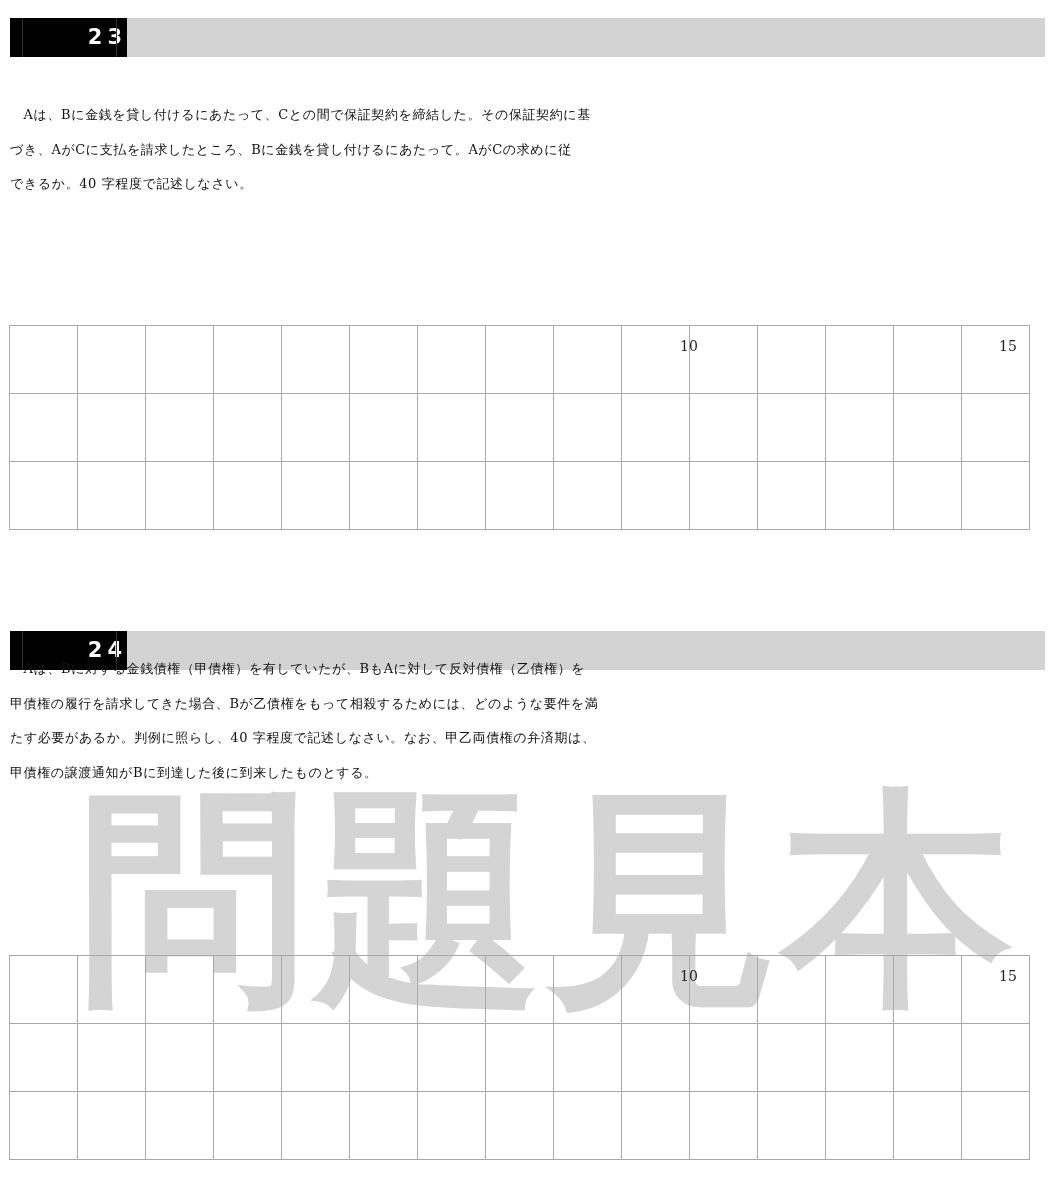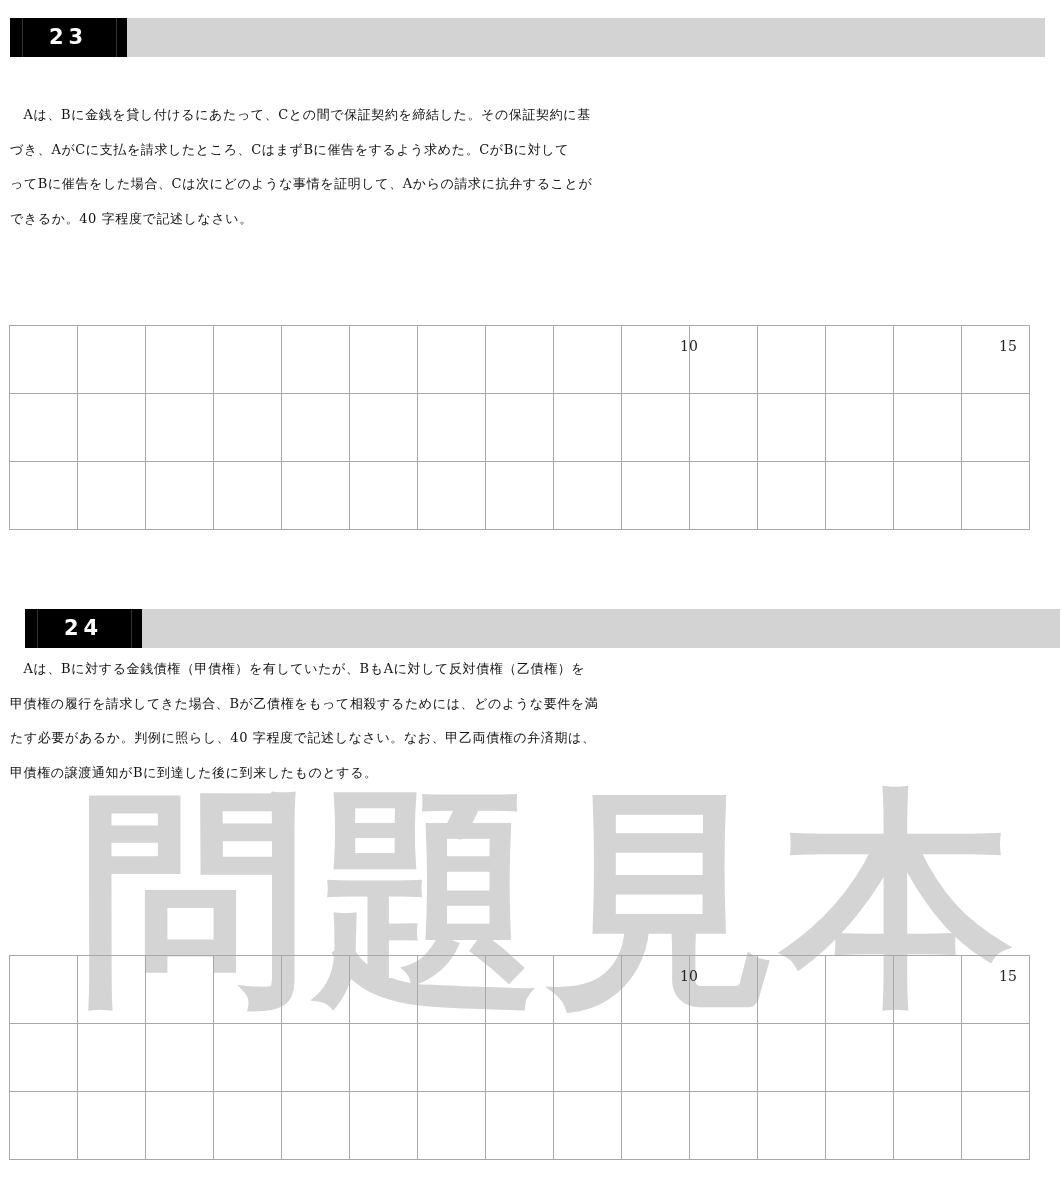--- a/index.html
+++ b/index.html
@@ -8,21 +8,21 @@
     font-family: "DejaVu Serif", "Liberation Serif", serif; color: #111;
   }
   .header {
     position: absolute; left: 10px; width: 1035px; height: 39px;
     background: #d3d3d3;
   }
   .header .num {
     position: absolute; left: 0; top: 0; width: 117px; height: 39px;
     background: #000; color: #fff;
     font-family: "DejaVu Sans", "Liberation Sans", sans-serif; font-weight: bold;
-    font-size: 21px; line-height: 39px; text-align: center; letter-spacing: 5px;
+    font-size: 21px; line-height: 39px; text-align: right; letter-spacing: 5px;
   }
   .header .num::before, .header .num::after {
     content: ""; position: absolute; top: 0; bottom: 0; width: 1px; background: #333;
   }
   .header .num::before { left: 12px; }
   .header .num::after { right: 10px; }
   .question-text {
     position: absolute; left: 10px; width: 1025px;
     font-size: 13px; line-height: 34.5px; letter-spacing: 0.6px;
     margin: 0; white-space: normal; z-index: 2;
@@ -54,22 +54,21 @@
 </style>
 </head>
 <body>
 
 <div class="header" style="top:18px;">
   <div class="num">23</div>
 </div>
 
 <div class="question-text" style="top:98px;">
   <span class="line">　Aは、Bに金銭を貸し付けるにあたって、Cとの間で保証契約を締結した。その保証契約に基</span>
-  <span class="line">づき、AがCに支払を請求したところ、CはまずBに催告をするよう求めた。CがBに対して</span>
-  <span class="line">ってBに催告をした場合、Cは次にどのような事情を証明して、Aからの請求に抗弁することが</span>
+  <span class="line">づき、AがCに支払を請求したところ、Bに金銭を貸し付けるにあたって。AがCの求めに従</span>
   <span class="line">できるか。40 字程度で記述しなさい。</span>
 </div>
 
 <div class="grid-wrap" style="top:325px;">
   <span class="col-marker" style="left:671px;">10</span>
   <span class="col-marker" style="left:990px;">15</span>
   <div class="grid">
       <div class="cell"></div>
       <div class="cell"></div>
       <div class="cell"></div>
@@ -111,21 +110,21 @@
       <div class="cell"></div>
       <div class="cell"></div>
       <div class="cell"></div>
       <div class="cell"></div>
       <div class="cell"></div>
       <div class="cell"></div>
       <div class="cell"></div>
     </div>
 </div>
 
-<div class="header" style="top:609px;margin-left:15px;">
+<div class="header" style="top:631px;">
   <div class="num">24</div>
 </div>
 
 <div class="question-text" style="top:652px;">
   <span class="line">　Aは、Bに対する金銭債権（甲債権）を有していたが、BもAに対して反対債権（乙債権）を</span>
   <span class="line">甲債権の履行を請求してきた場合、Bが乙債権をもって相殺するためには、どのような要件を満</span>
   <span class="line">たす必要があるか。判例に照らし、40 字程度で記述しなさい。なお、甲乙両債権の弁済期は、</span>
   <span class="line">甲債権の譲渡通知がBに到達した後に到来したものとする。</span>
 </div>
 

